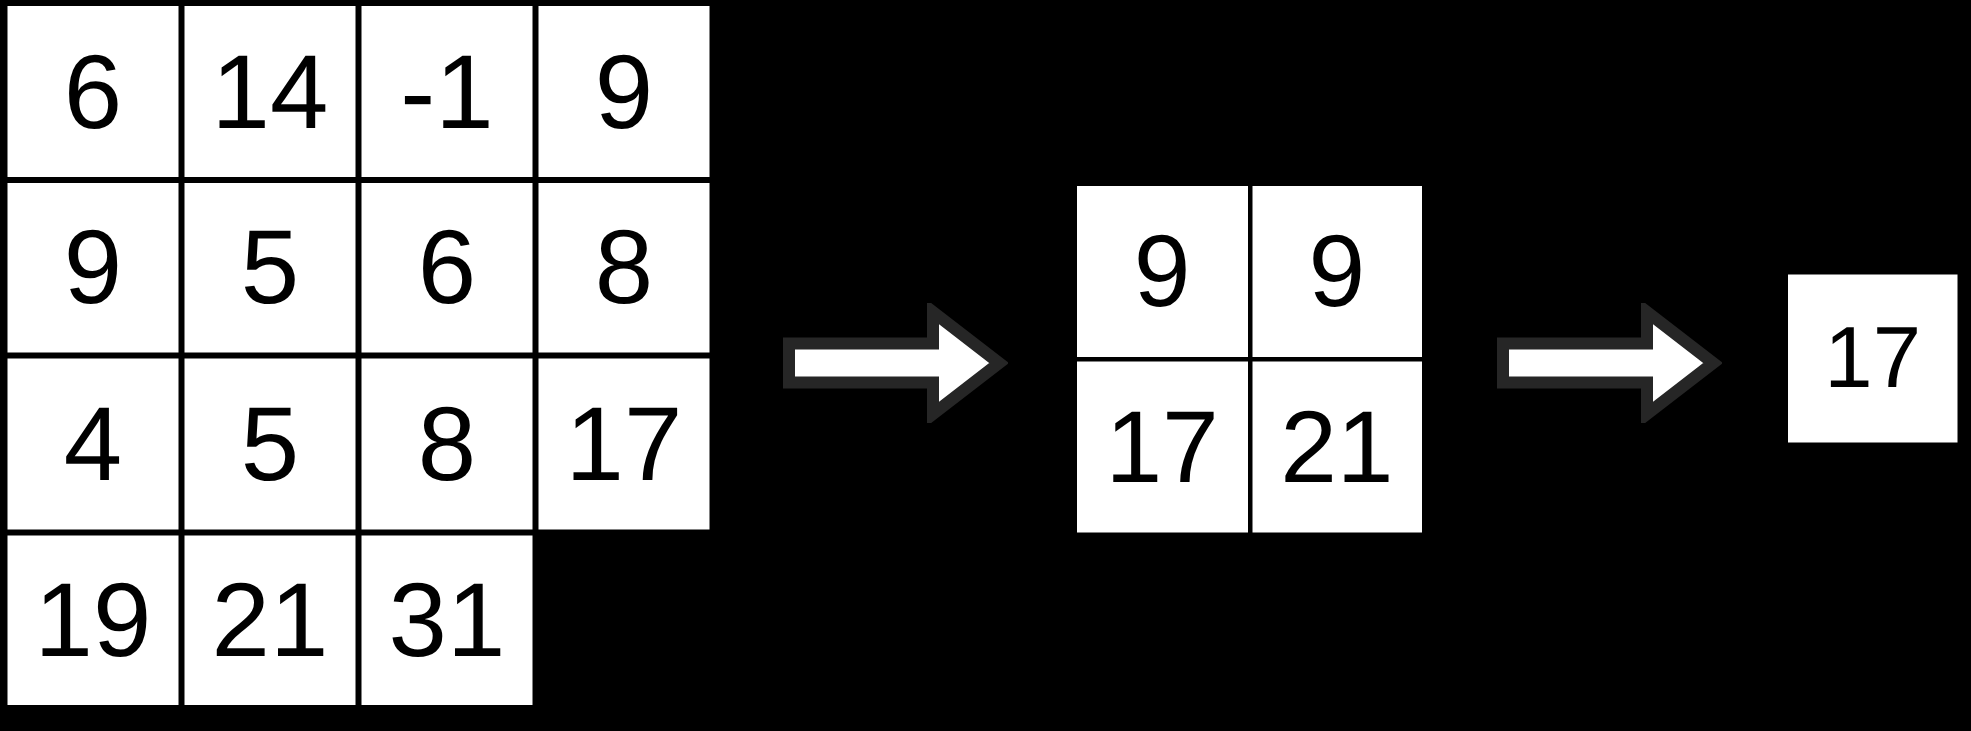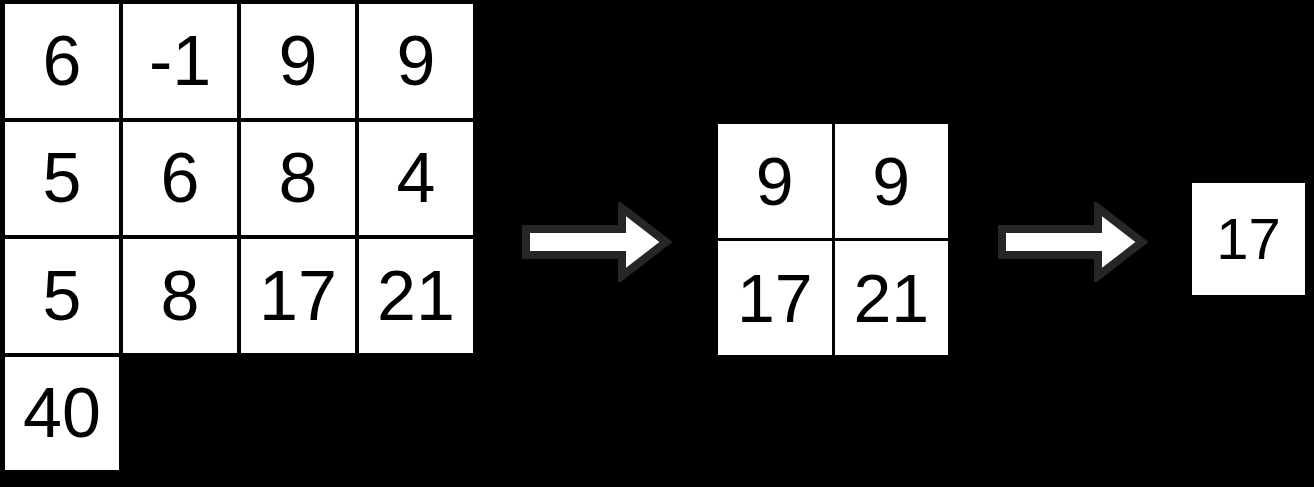--- a/index.html
+++ b/index.html
@@ -80,32 +80,34 @@
     stroke-linejoin: miter;
   }
 </style>
 </head>
 <body>
 
 <div class="stage">
 
   <div class="grid grid4">
     <div class="cell">6</div>
+    <div class="cell">14</div>
     <div class="cell">-1</div>
     <div class="cell">9</div>
     <div class="cell">9</div>
     <div class="cell">5</div>
     <div class="cell">6</div>
     <div class="cell">8</div>
     <div class="cell">4</div>
     <div class="cell">5</div>
     <div class="cell">8</div>
     <div class="cell">17</div>
+    <div class="cell">19</div>
     <div class="cell">21</div>
-    <div class="cell">40</div>
+    <div class="cell">31</div>
   </div>
 
   <svg class="arrow arrow-1" viewBox="0 0 152 80" aria-hidden="true">
     <polygon points="6,27 102,27 102,6 146,40 102,74 102,53 6,53"></polygon>
   </svg>
 
   <div class="grid grid2">
     <div class="cell">9</div>
     <div class="cell">9</div>
     <div class="cell">17</div>

